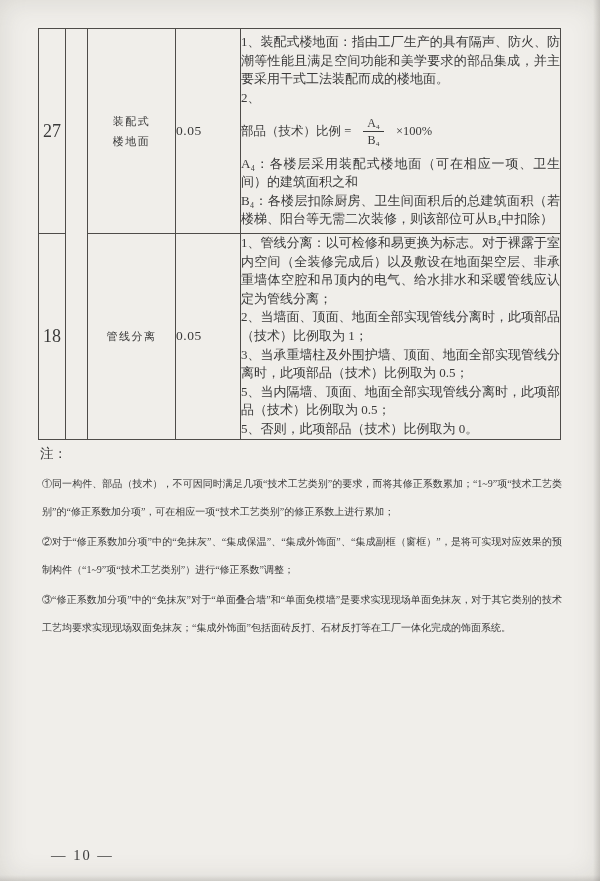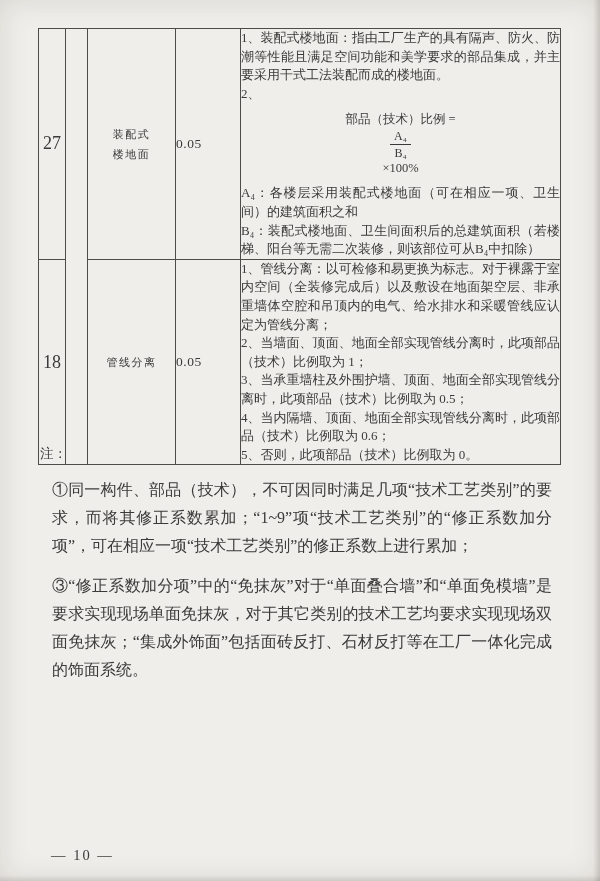--- a/index.html
+++ b/index.html
@@ -33,30 +33,30 @@
   .c-coef{font-size:13.5px;letter-spacing:.5px;}
   .c-desc{
     vertical-align:top;
     padding:4px 4px 2px 6px;
     font-size:13px;line-height:18.6px;
     text-align:justify;
     margin-left:46px;
   }
   .c-desc p{margin:0;}
   .formula{
-    display:flex;align-items:center;gap:1px;
-    margin:8px 0 8px 0;font-size:12.5px;line-height:normal;flex-direction:column;
+    display:flex;align-items:center;gap:12px;
+    margin:8px 0 8px 0;font-size:12.5px;line-height:normal;
   }
   .frac{display:inline-flex;flex-direction:column;align-items:center;font-size:12px;line-height:14px;}
   .frac .num{border-bottom:1px solid #3a3a3a;padding:0 4px 1px 4px;}
   .frac .den{padding-top:1px;}
 
   .notes{position:absolute;left:40px;top:444px;width:524px;}
   .note-label{font-size:13.5px;line-height:20px;margin:0 0 6px 0;}
-  .note{margin:12px;font-size:16px;line-height:28px;text-align:justify;}
+  .note{margin:2px;font-size:10px;line-height:28px;text-align:justify;}
 
   .page-number{
     position:absolute;left:51px;top:847px;
     font-size:14.5px;letter-spacing:2px;white-space:pre;
   }
 </style>
 </head>
 <body>
 
 <div class="page">
@@ -83,41 +83,42 @@
         <p>2、</p>
         <div class="formula">
           <span>部品（技术）比例 =</span>
           <span class="frac">
             <span class="num">A₄</span>
             <span class="den">B₄</span>
           </span>
           <span>×100%</span>
         </div>
         <p>A₄：各楼层采用装配式楼地面（可在相应一项、卫生间）的建筑面积之和</p>
-        <p>B₄：装配式楼地面、卫生间面积后的总建筑面积（若楼梯、阳台等无需二次装修，则该部位可从B₄中扣除）</p>
+        <p>B₄：各楼层扣除厨房、卫生间面积后的总建筑面积（若楼梯、阳台等无需二次装修，则该部位可从B₄中扣除）</p>
       </td>
     </tr>
     <tr style="height:204px">
       <td class="c-no">18</td>
       <td class="c-name">管线分离</td>
       <td class="c-coef">0.05</td>
       <td class="c-desc">
         <p>1、管线分离：以可检修和易更换为标志。对于裸露于室内空间（全装修完成后）以及敷设在地面架空层、非承重墙体空腔和吊顶内的电气、给水排水和采暖管线应认定为管线分离；</p>
         <p>2、当墙面、顶面、地面全部实现管线分离时，此项部品（技术）比例取为 1；</p>
         <p>3、当承重墙柱及外围护墙、顶面、地面全部实现管线分离时，此项部品（技术）比例取为 0.5；</p>
-        <p>4、当内隔墙、顶面、地面全部实现管线分离时，此项部品（技术）比例取为 0.6；</p>
+        <p>5、当内隔墙、顶面、地面全部实现管线分离时，此项部品（技术）比例取为 0.5；</p>
         <p>5、否则，此项部品（技术）比例取为 0。</p>
       </td>
     </tr>
   </tbody>
     </table>
 
   <div class="notes">
     <div class="note-label">注：</div>
     <p class="note">①同一构件、部品（技术），不可因同时满足几项“技术工艺类别”的要求，而将其修正系数累加；“1~9”项“技术工艺类别”的“修正系数加分项”，可在相应一项“技术工艺类别”的修正系数上进行累加；</p>
+    <p class="note">②对于“修正系数加分项”中的“免抹灰”、“集成保温”、“集成外饰面”、“集成副框（窗框）”，是将可实现对应效果的预制构件（“1~9”项“技术工艺类别”）进行“修正系数”调整；</p>
     <p class="note">③“修正系数加分项”中的“免抹灰”对于“单面叠合墙”和“单面免模墙”是要求实现现场单面免抹灰，对于其它类别的技术工艺均要求实现现场双面免抹灰；“集成外饰面”包括面砖反打、石材反打等在工厂一体化完成的饰面系统。</p>
   </div>
 
   <div class="page-number">— 10 —</div>
 
   <div class="edge-right"></div>
   <div class="edge-bottom"></div>
 </div>
 
 </body></html>

